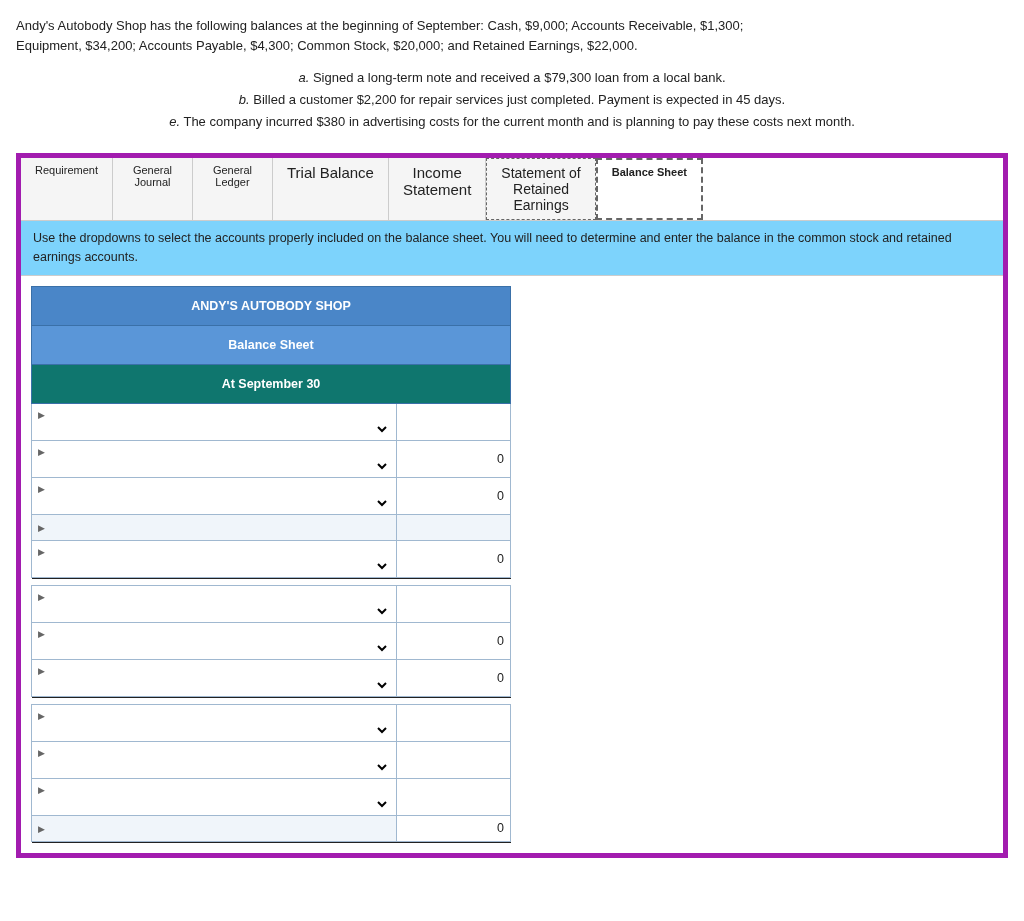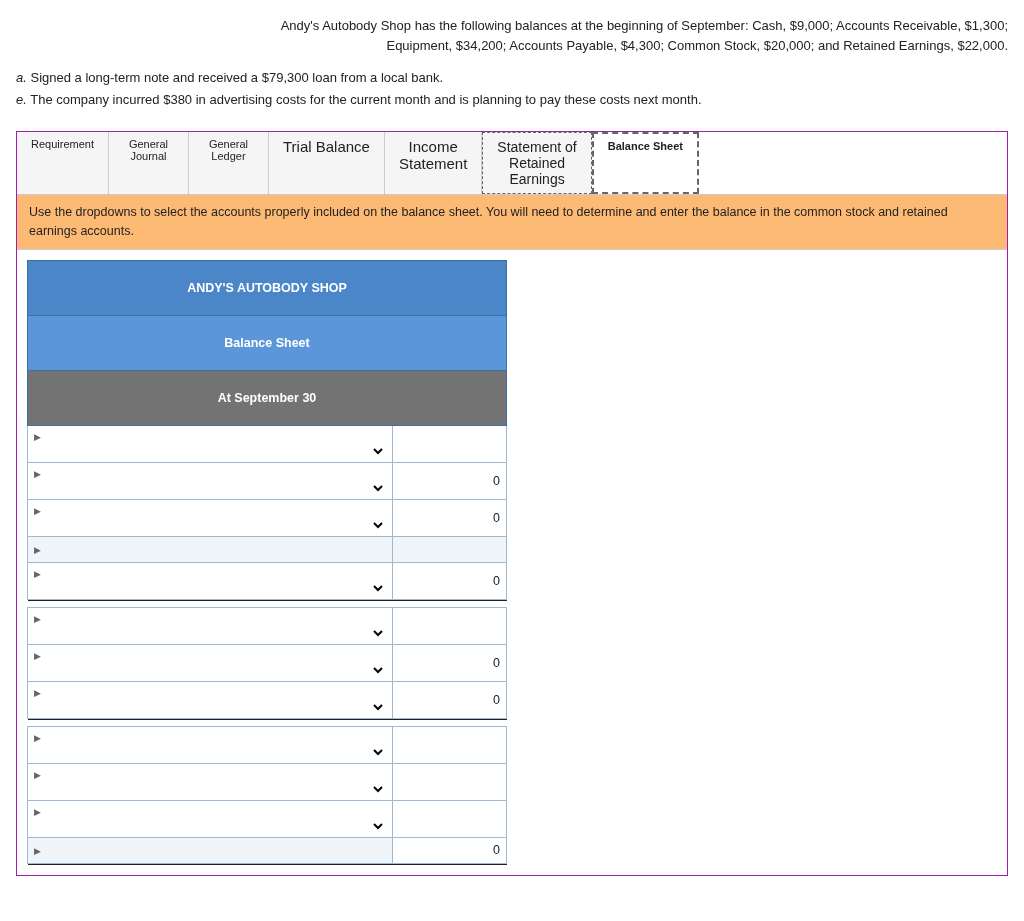--- a/index.html
+++ b/index.html
@@ -6,32 +6,32 @@
     body {
       font-family: Arial, sans-serif;
       font-size: 13px;
       background: #fff;
       padding: 16px;
       color: #222;
     }
     .intro-text {
       margin-bottom: 12px;
       line-height: 1.5;
-      text-align: right;
     }
     .transactions {
       margin-bottom: 20px;
       line-height: 1.7;
     }
     .transactions p {
       margin: 0;
+      text-align: center;
     }
     
     .tabs-container {
-      border: 1px solid #a21caf;
+      border: 5px solid #a21caf;
       margin-bottom: 13px;
     }
     .tabs-row {
       display: flex;
       border-bottom: 1px solid #ccc;
     }
     .tab {
       padding: 6px 14px;
       border-right: 1px solid #ccc;
       cursor: pointer;
@@ -42,48 +42,48 @@
       user-select: none;
     }
     .tab:last-child {
       border-right: none;
     }
     .tab.active {
       background: #fff;
       font-weight: bold;
     }
     .instruction-bar {
-      background: #fdba74;
+      background: #7dd3fc;
       padding: 8px 12px;
       font-size: 12.5px;
       line-height: 1.5;
       border-bottom: 1px solid #ccc;
     }
     
     .bs-wrapper {
       padding: 10px 10px 10px 10px;
     }
     .bs-table {
       border-collapse: collapse;
       width: 480px;
       font-size: 12.5px;
     }
     .bs-header-row td {
       text-align: center;
       font-weight: bold;
       background: #4a86c8;
       color: #fff;
-      padding: 20px 6px;
+      padding: 12px 6px;
       border: 1px solid #3a70a8;
     }
     .bs-header-row.sub td {
       background: #5a96d8;
     }
     .bs-header-row.sub2 td {
-      background: #737373;
+      background: #0f766e;
     }
     .bs-row td {
       border: 1px solid #a0b8d0;
       padding: 3px 6px;
       height: 26px;
     }
     .bs-row td.dropdown-cell {
       width: 320px;
       background: #fff;
       cursor: pointer;
@@ -119,20 +119,21 @@
 </head>
 <body>
 
 <div class="intro-text">
   <span>Andy's Autobody Shop has the following balances at the beginning of September: Cash, $9,000; Accounts Receivable, $1,300;</span><br>
   <span>Equipment, $34,200; Accounts Payable, $4,300; Common Stock, $20,000; and Retained Earnings, $22,000.</span>
 </div>
 
 <div class="transactions">
   <p><em>a.</em> Signed a long-term note and received a $79,300 loan from a local bank.</p>
+  <p><em>b.</em> Billed a customer $2,200 for repair services just completed. Payment is expected in 45 days.</p>
   <p><em>e.</em> The company incurred $380 in advertising costs for the current month and is planning to pay these costs next month.</p>
 </div>
 
 <div class="tabs-container">
   <div class="tabs-row">
     <div class="tab" style="font-size:11px;">Requirement</div>
     <div class="tab" style="font-size:11px;">General<br>Journal</div>
     <div class="tab" style="font-size:11px;">General<br>Ledger</div>
     <div class="tab" style="font-size:15px;">Trial Balance</div>
     <div class="tab" style="font-size:15px;">Income<br>Statement</div>

